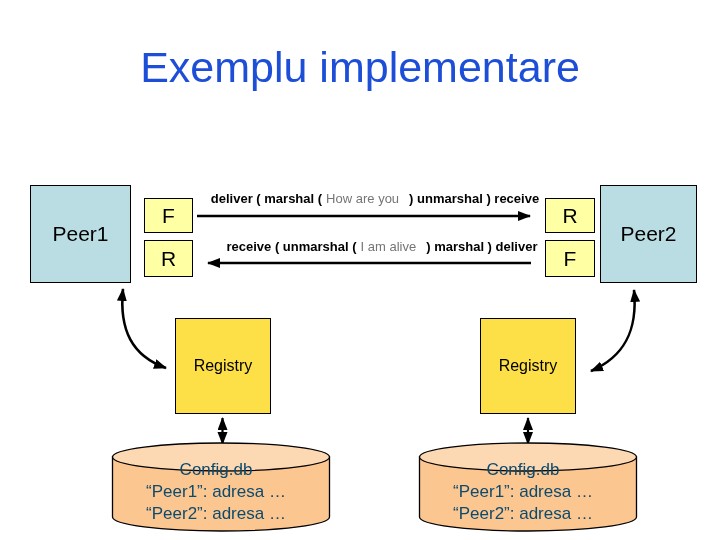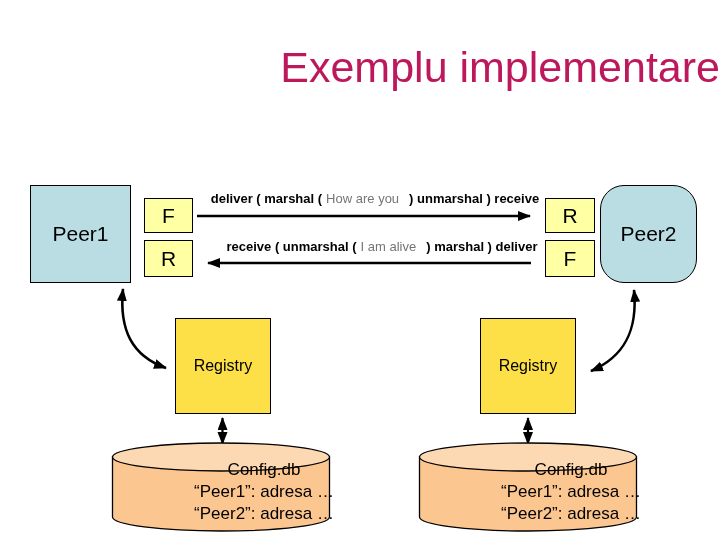--- a/index.html
+++ b/index.html
@@ -1,47 +1,47 @@
 <!DOCTYPE html>
 <html><head>
 <meta charset="utf-8">
 <style>
   html,body{margin:0;padding:0;background:#888;}
   .slide{
     position:relative;width:720px;height:540px;background:#ffffff;
     font-family:"Liberation Sans","DejaVu Sans",sans-serif;overflow:hidden;
   }
   .title{
-    position:absolute;left:0;top:46px;width:720px;text-align:right;
-    font-size:43px;line-height:43px;color:#be185d;font-weight:400;
+    position:absolute;left:0;top:46px;width:720px;text-align:center;
+    font-size:43px;line-height:43px;color:#1d4ed8;font-weight:400;
   }
   .box{position:absolute;box-sizing:border-box;border:1.5px solid #000;
     display:flex;align-items:center;justify-content:center;z-index:2;color:#000;}
   .peer{background:#b9dde3;font-size:21px;}
   .peer1{left:30px;top:185px;width:101px;height:98px;}
-  .peer2{left:600px;top:185px;width:97px;height:98px;border-radius:24px;}
+  .peer2{left:600px;top:185px;width:97px;height:98px;}
   .stub{background:#ffffa3;font-size:21px;}
   .stub-f-left{left:144px;top:198px;width:49px;height:35px;}
   .stub-r-left{left:144px;top:240px;width:49px;height:37px;}
   .stub-r-right{left:545px;top:198px;width:50px;height:35px;}
   .stub-f-right{left:545px;top:240px;width:50px;height:37px;}
   .registry{background:#fde047;font-size:16px;}
   .registry-left{left:175px;top:318px;width:96px;height:96px;}
   .registry-right{left:480px;top:318px;width:96px;height:96px;}
   .msg{
     position:absolute;z-index:3;font-size:13px;font-weight:700;color:#000;
     text-align:center;white-space:nowrap;
   }
   .msg-request{left:185px;top:191px;width:380px;}
   .msg-reply{left:197px;top:239px;width:370px;}
   .msg .payload{font-weight:400;color:#757575;margin:0 5px 0 4px;padding-right:5px;}
   .arrows{position:absolute;left:0;top:0;width:720px;height:540px;z-index:1;}
   .cyl-text{
     position:absolute;z-index:3;width:208px;text-align:center;
-    font-size:17px;line-height:22px;color:#000000;top:459px;padding-left:48px;
+    font-size:17px;line-height:22px;color:#0c4a6e;top:459px;
   }
   .cyl-text-left{left:112px;}
   .cyl-text-right{left:419px;}
 </style>
 </head>
 <body>
 
 <div class="slide">
 
   <div class="title">Exemplu implementare</div>

